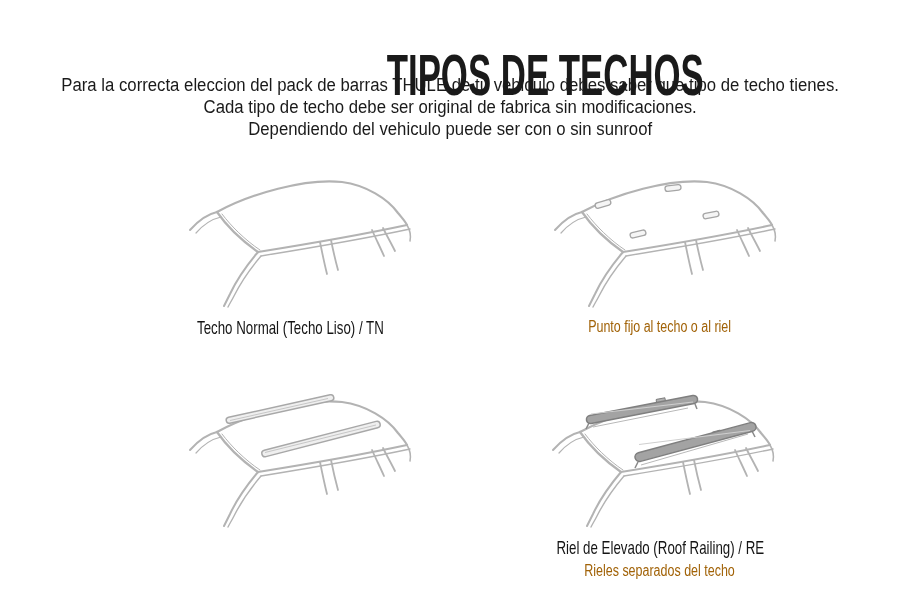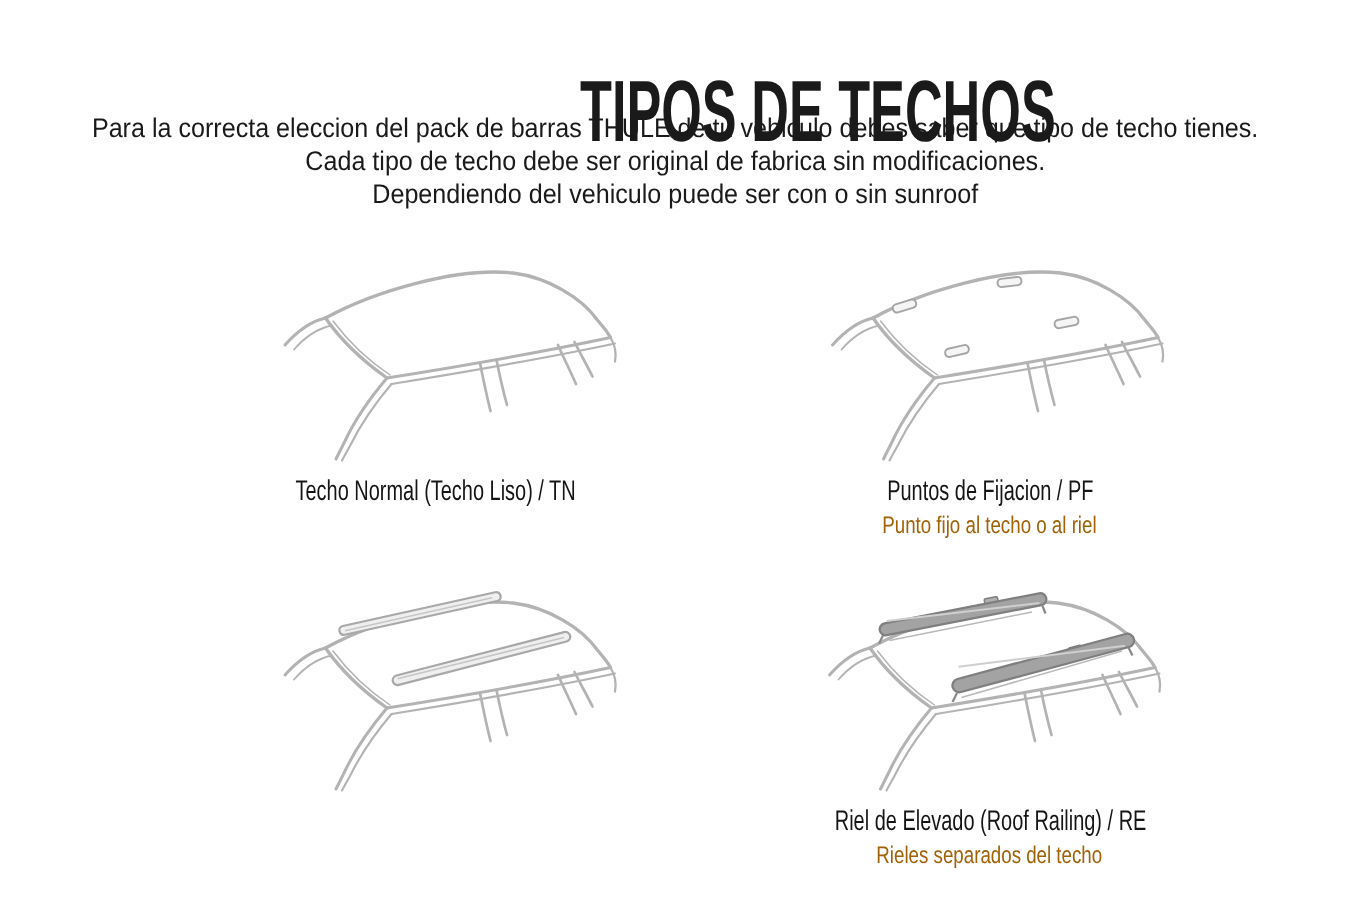--- a/index.html
+++ b/index.html
@@ -91,21 +91,20 @@
   <svg class="car" width="330" height="155" viewBox="0 0 330 155">
     <use href="#car-base"></use>
     <g fill="#f5f5f5" stroke="#a5a5a5" stroke-width="1.3">
       <rect x="70" y="39.25" width="16" height="5.5" rx="2.6" transform="rotate(-17 78 42)"></rect>
       <rect x="140" y="23.25" width="16" height="5.5" rx="2.6" transform="rotate(-7 148 26)"></rect>
       <rect x="105" y="69.25" width="16" height="5.5" rx="2.6" transform="rotate(-13 113 72)"></rect>
       <rect x="178" y="50.25" width="16" height="5.5" rx="2.6" transform="rotate(-11 186 53)"></rect>
     </g>
   </svg>
   <figcaption>
-    <div class="label"><span class="condense">Puntos de Fijacion / PF</span></div>
     <div class="sublabel"><span class="condense">Punto fijo al techo o al riel</span></div>
   </figcaption>
 </figure>
 
 <figure class="roof-cell" id="cell-ra">
   <svg class="car" width="330" height="155" viewBox="0 0 330 155">
     <use href="#car-base"></use>
     <g>
       <rect x="65" y="24" width="110" height="6" rx="3" fill="#efefef" stroke="#a8a8a8" stroke-width="1.5" transform="rotate(-12.5 120 27)"></rect>
       <line x1="70" y1="38.5" x2="168" y2="16.5" stroke="#c6c6c6" stroke-width="1"></line>

